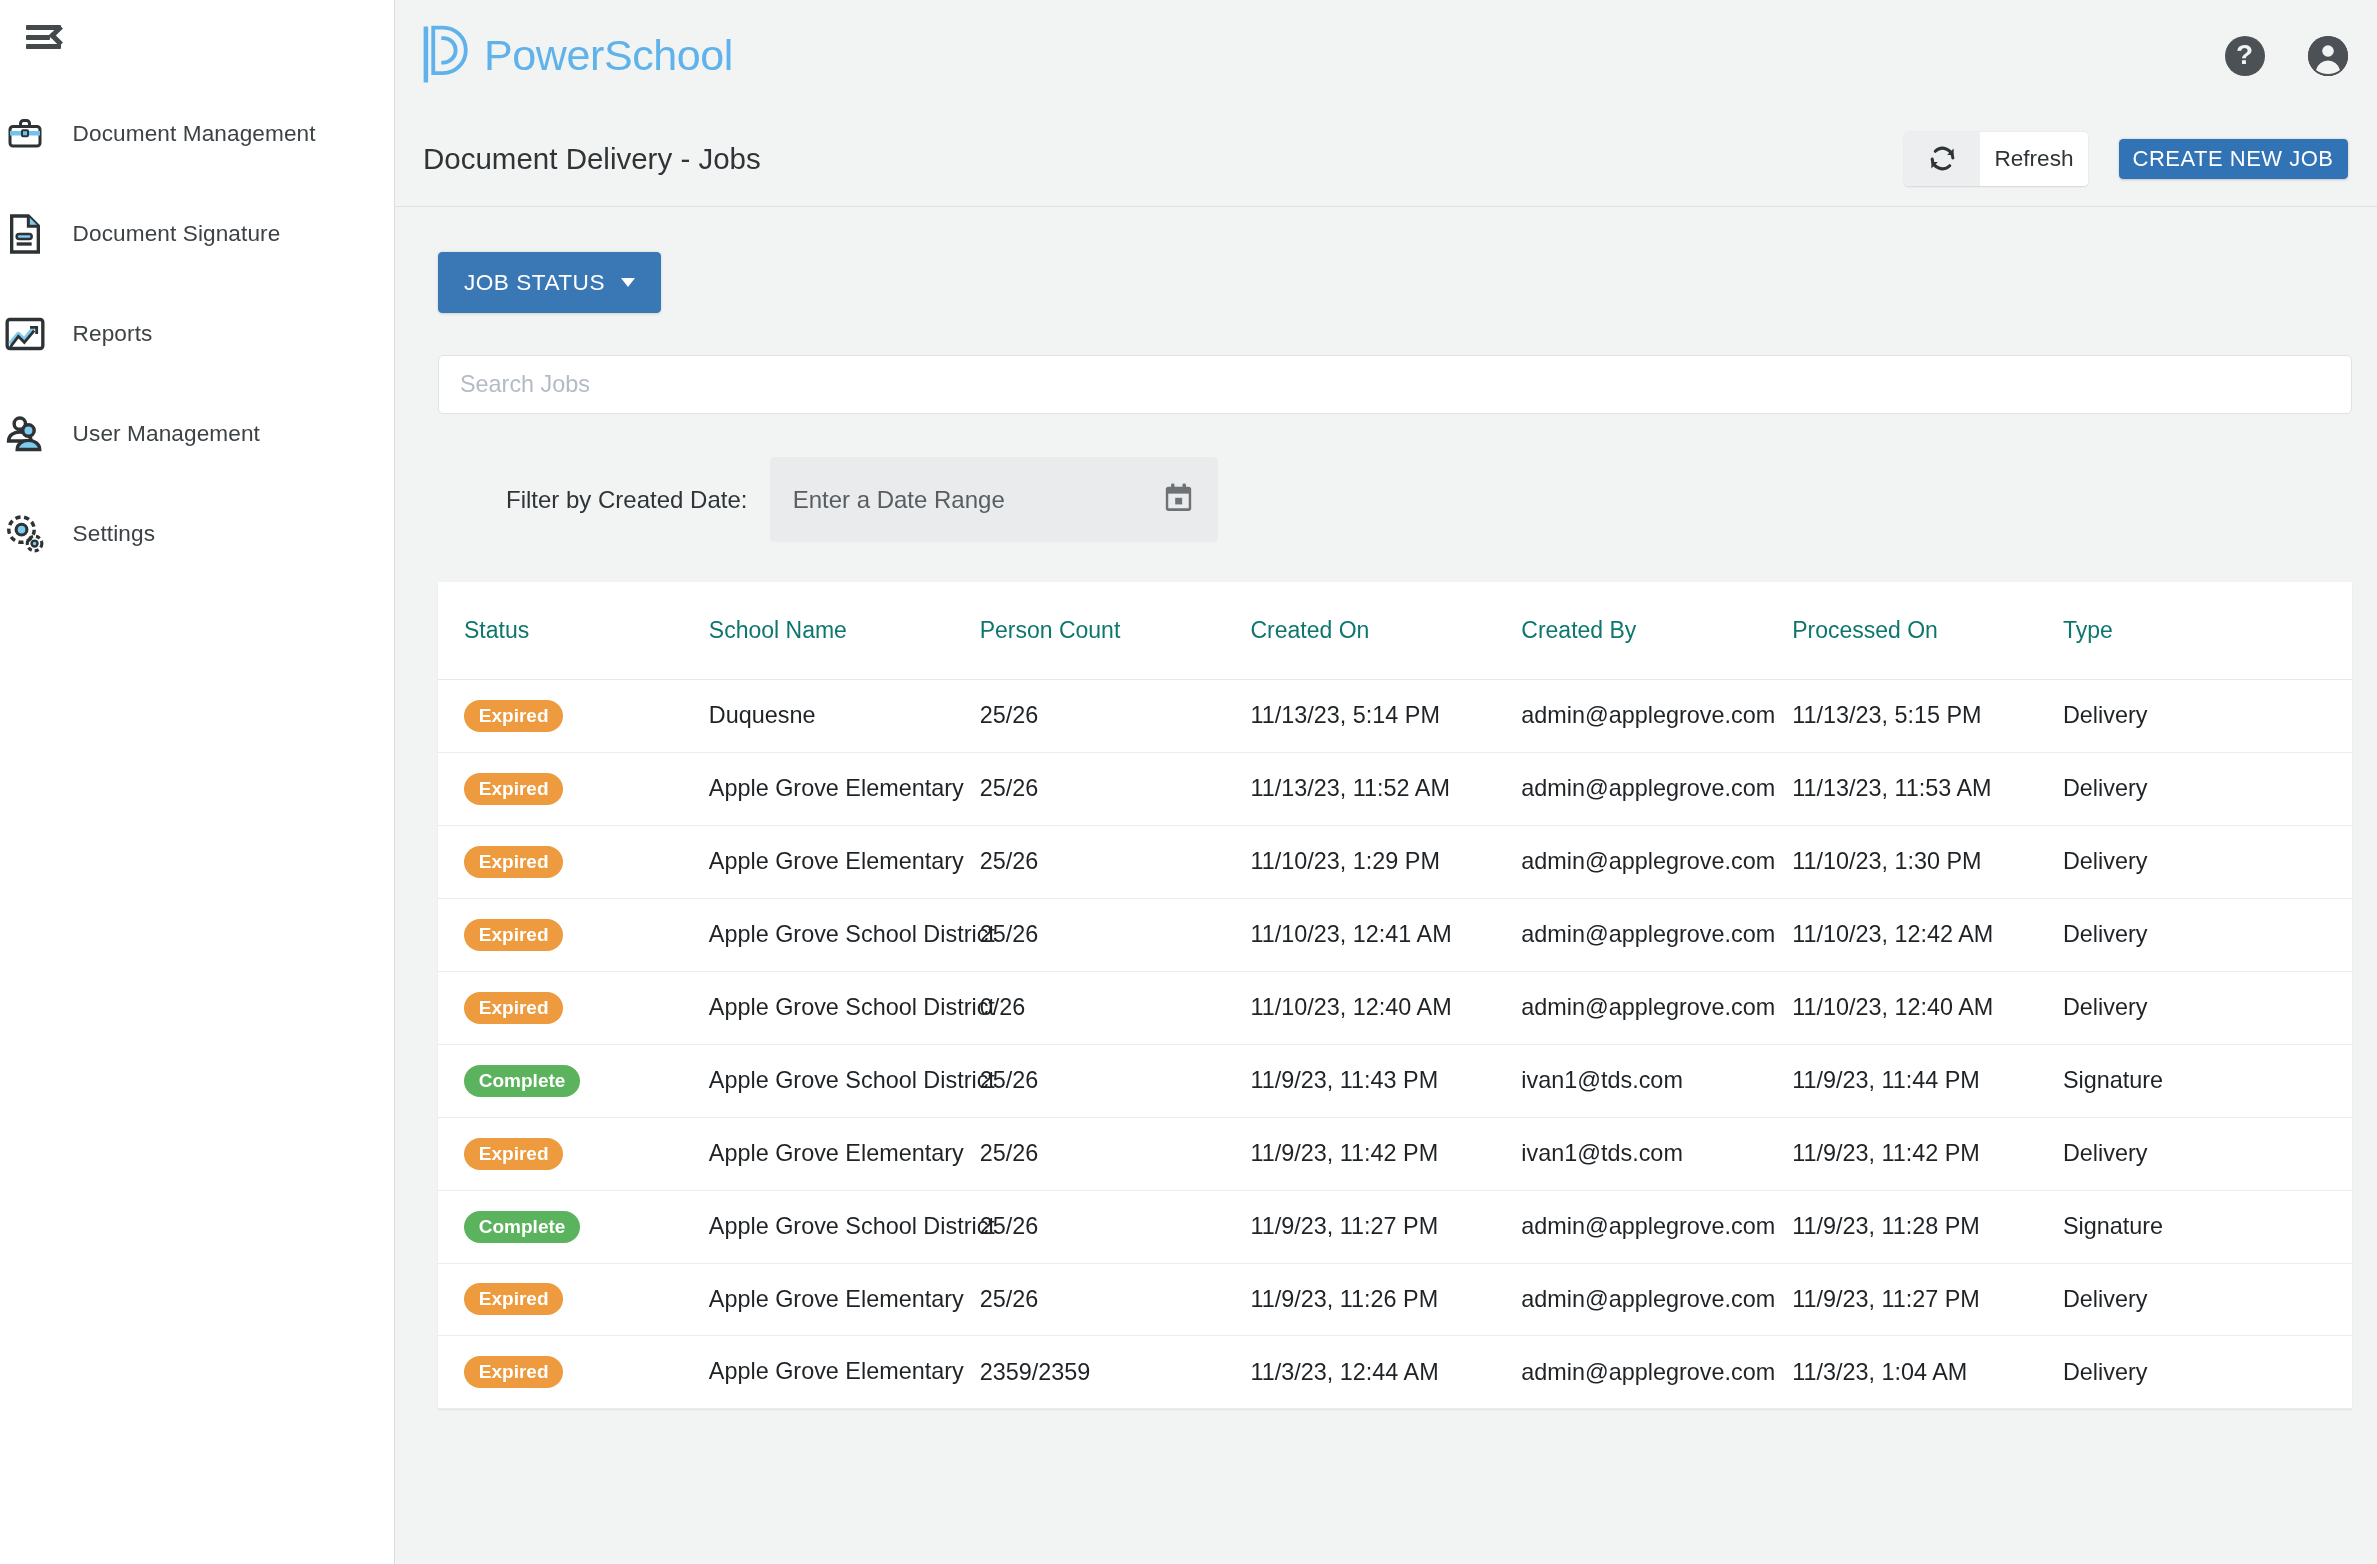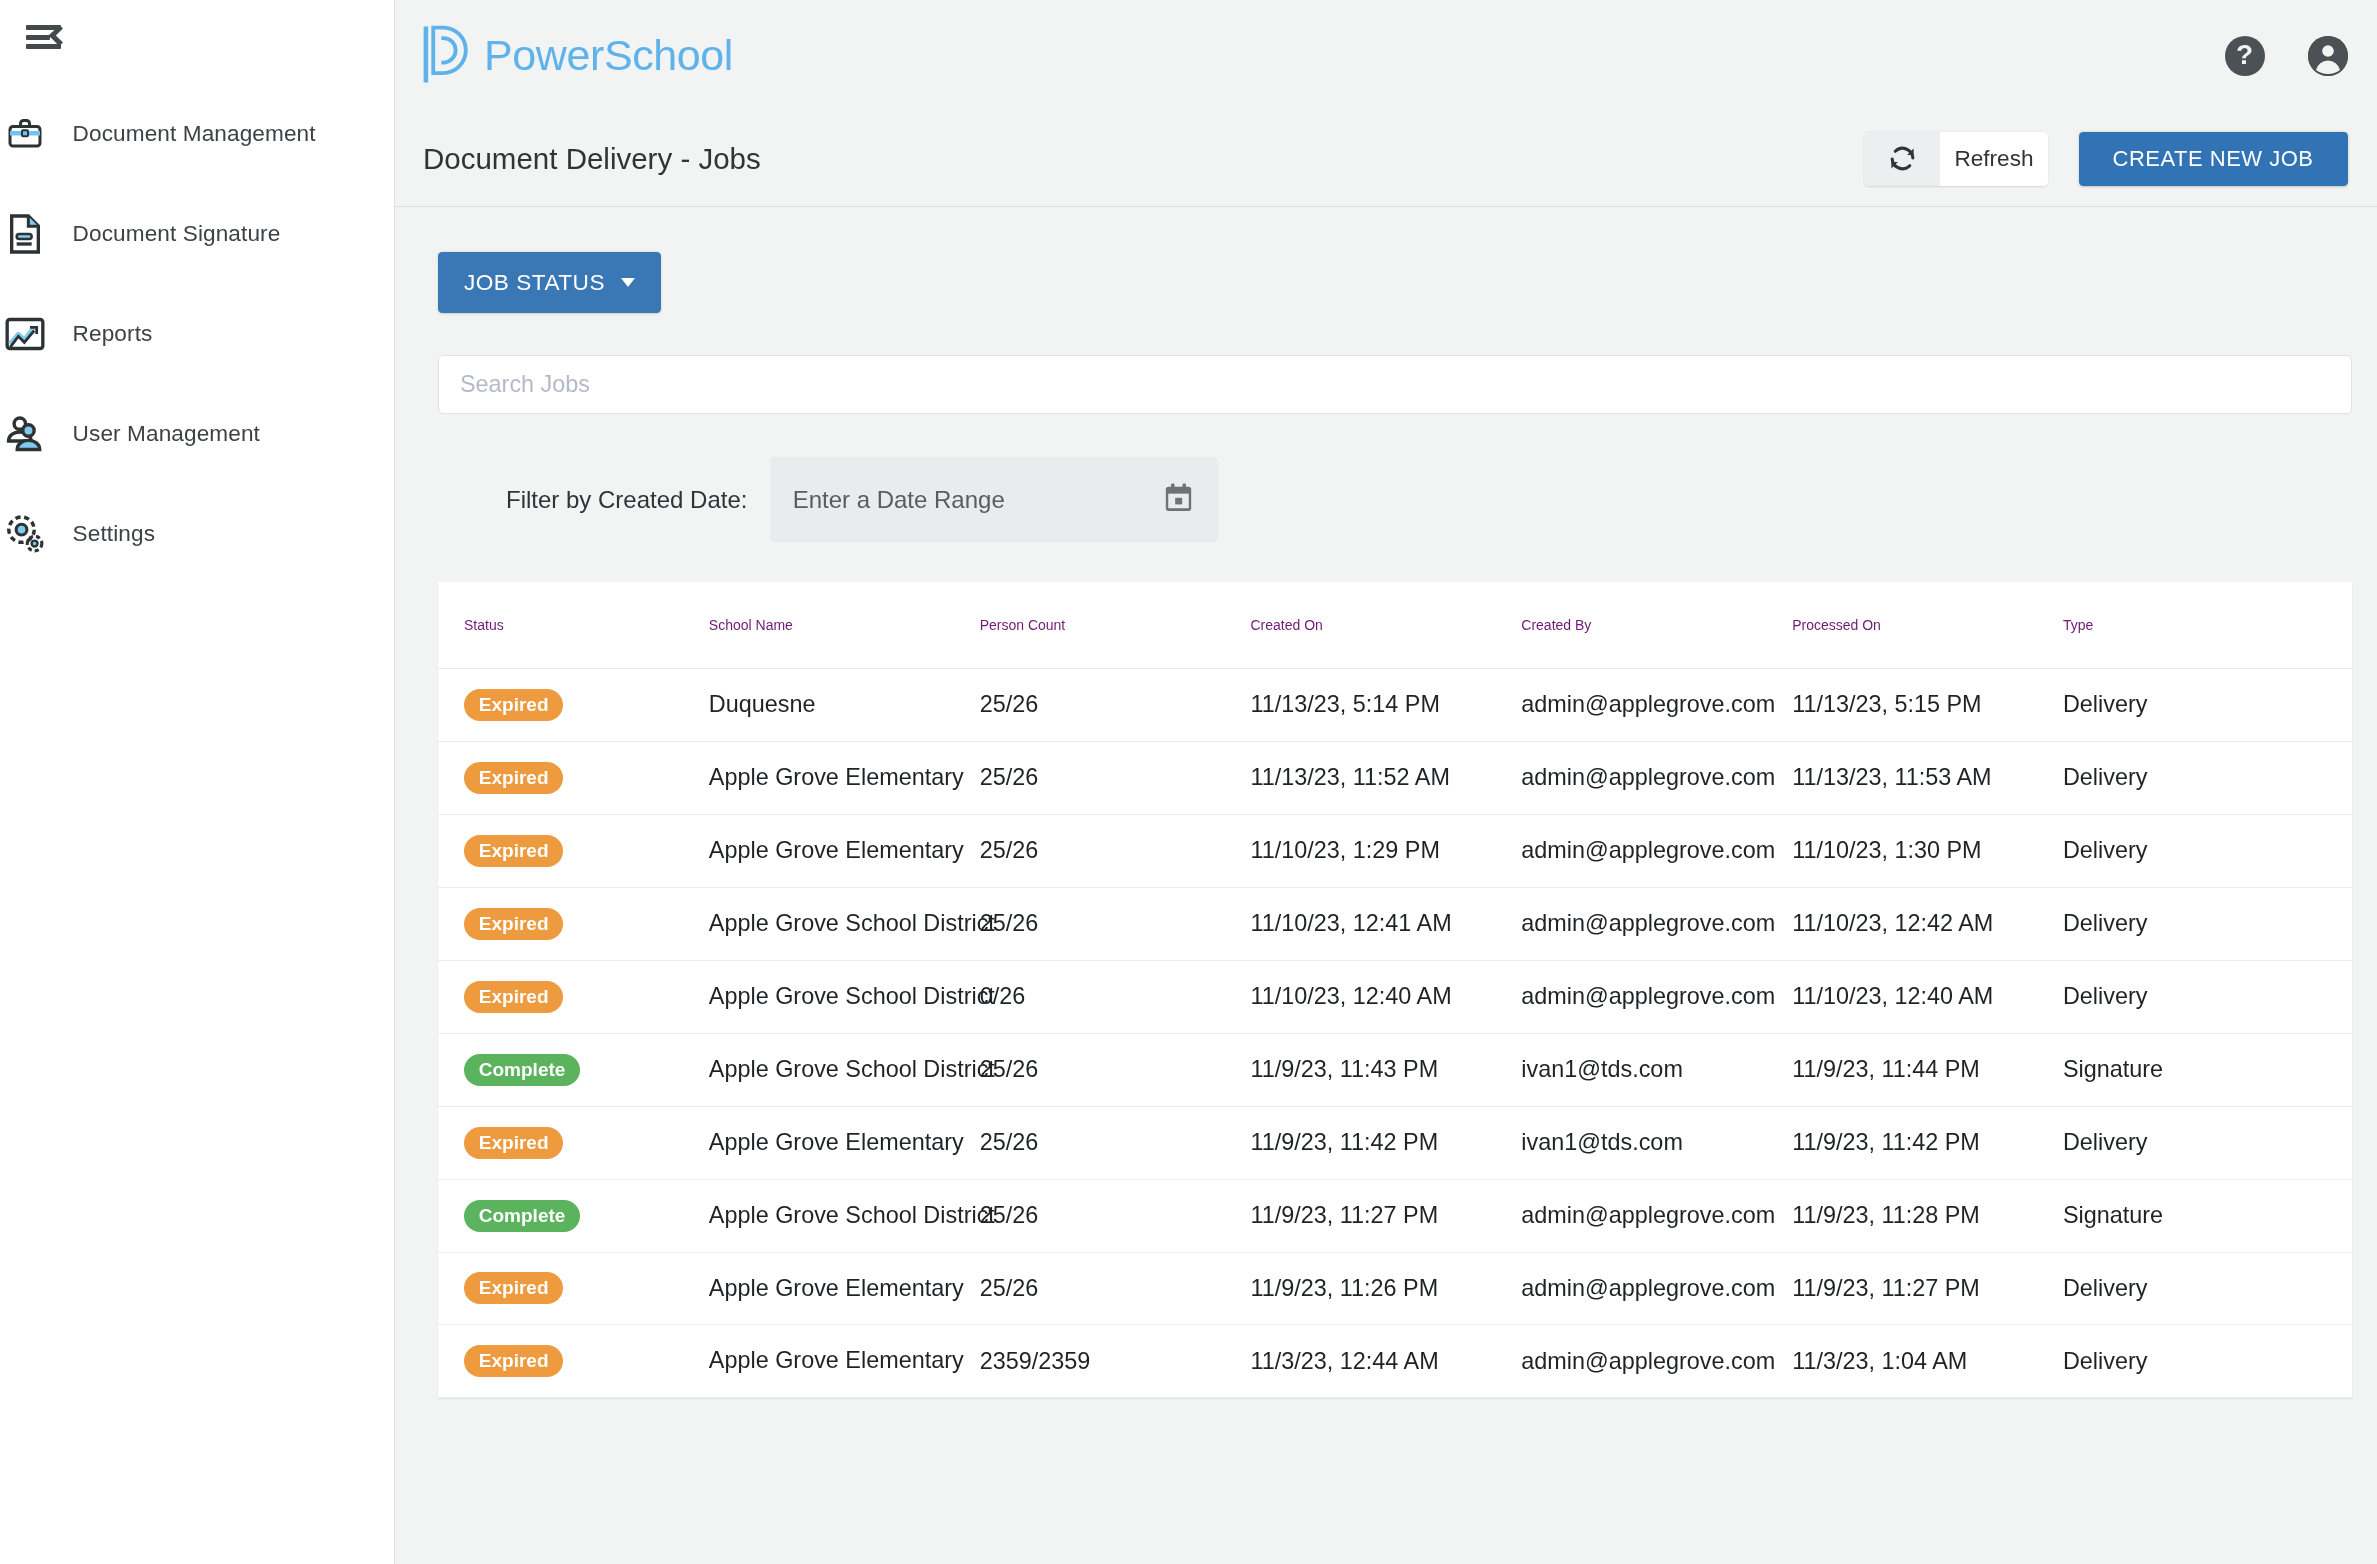--- a/index.html
+++ b/index.html
@@ -189,28 +189,28 @@
     display: flex;
     align-items: center;
     justify-content: center;
     padding: 0 14px;
     font-size: 22.6px;
     color: #2f3437;
     cursor: pointer;
   }
 
   .btn-primary {
-    height: 54px;
+    height: 40px;
     background: #3273b5;
     color: #ffffff;
     font-size: 22px;
     letter-spacing: 0.5px;
     border: none;
     border-radius: 4.3px;
-    padding: 0 34px;
+    padding: 0 14px;
     cursor: pointer;
     font-family: "Liberation Sans", sans-serif;
     box-shadow: 0 0.9px 2.6px rgba(0,0,0,0.2);
   }
 
   
   .content {
     flex: 1;
     padding: 45px 29.5px 0 43px;
     overflow: hidden;
@@ -289,23 +289,23 @@
     box-shadow: 0 0.9px 1.7px rgba(0,0,0,0.07);
   }
 
   table.jobs {
     width: 100%;
     border-collapse: collapse;
     table-layout: fixed;
   }
   table.jobs th {
     text-align: left;
-    font-size: 14px;
+    font-size: 23px;
     font-weight: 400;
-    color: #701a75;
+    color: #0f766e;
     padding: 35px 0 35px 0;
     border-bottom: 1.7px solid #e6e8ea;
   }
   table.jobs td {
     font-size: 23.4px;
     color: #1f2326;
     padding: 19px 0;
     border-bottom: 1.7px solid #eaecee;
     vertical-align: middle;
     white-space: nowrap;

